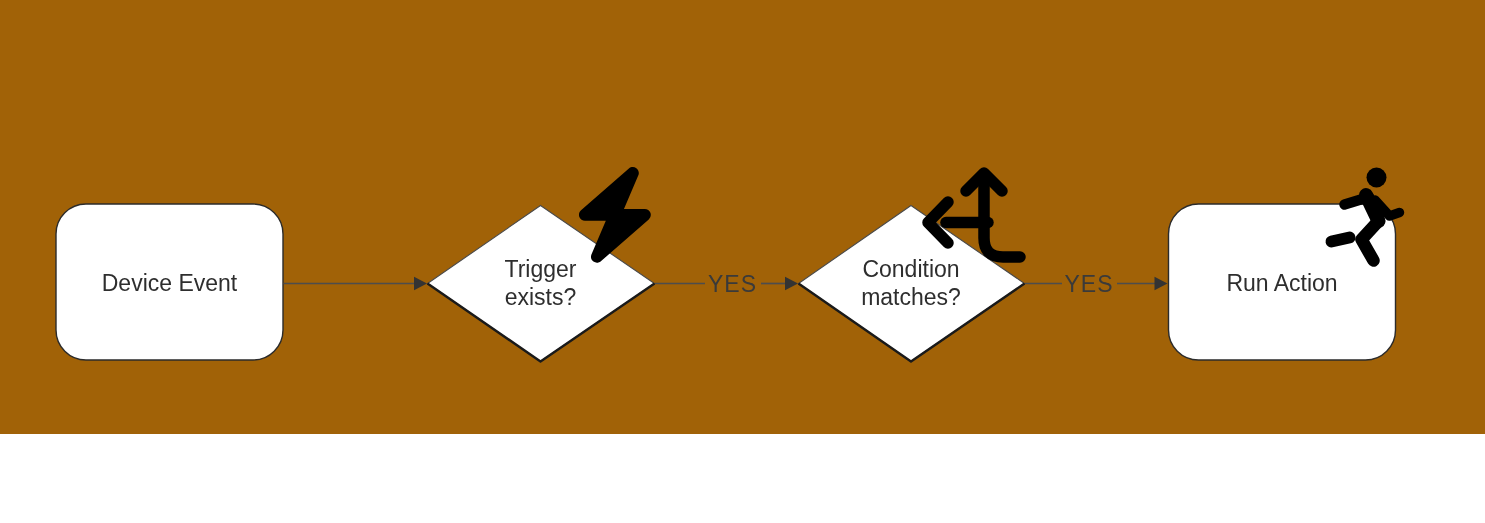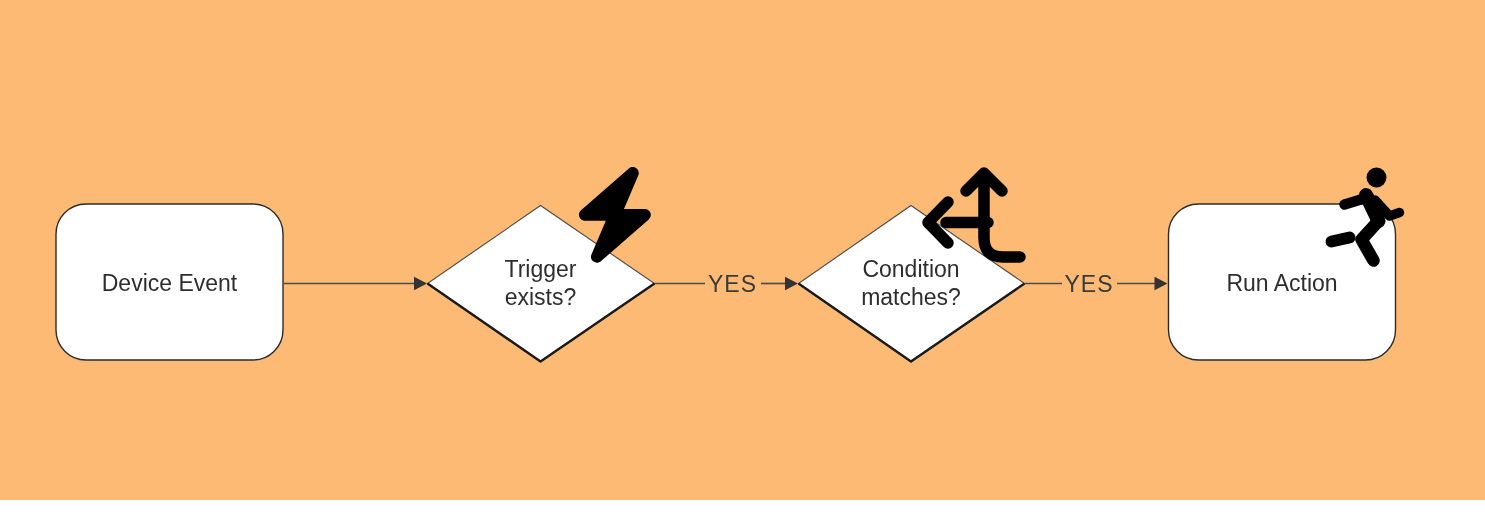--- a/index.html
+++ b/index.html
@@ -3,22 +3,22 @@
 <meta charset="utf-8">
 <style>
   html, body {
     margin: 0;
     padding: 0;
     background: #ffffff;
   }
   .canvas {
     position: relative;
     width: 1485px;
-    height: 500px;
-    background: #fdba74;
+    height: 434px;
+    background: #a16207;
     overflow: hidden;
   }
   svg.flowchart {
     display: block;
     width: 1485px;
     height: 523px;
   }
   .node-label {
     font-family: "Liberation Sans", "DejaVu Sans", sans-serif;
     font-size: 23px;

